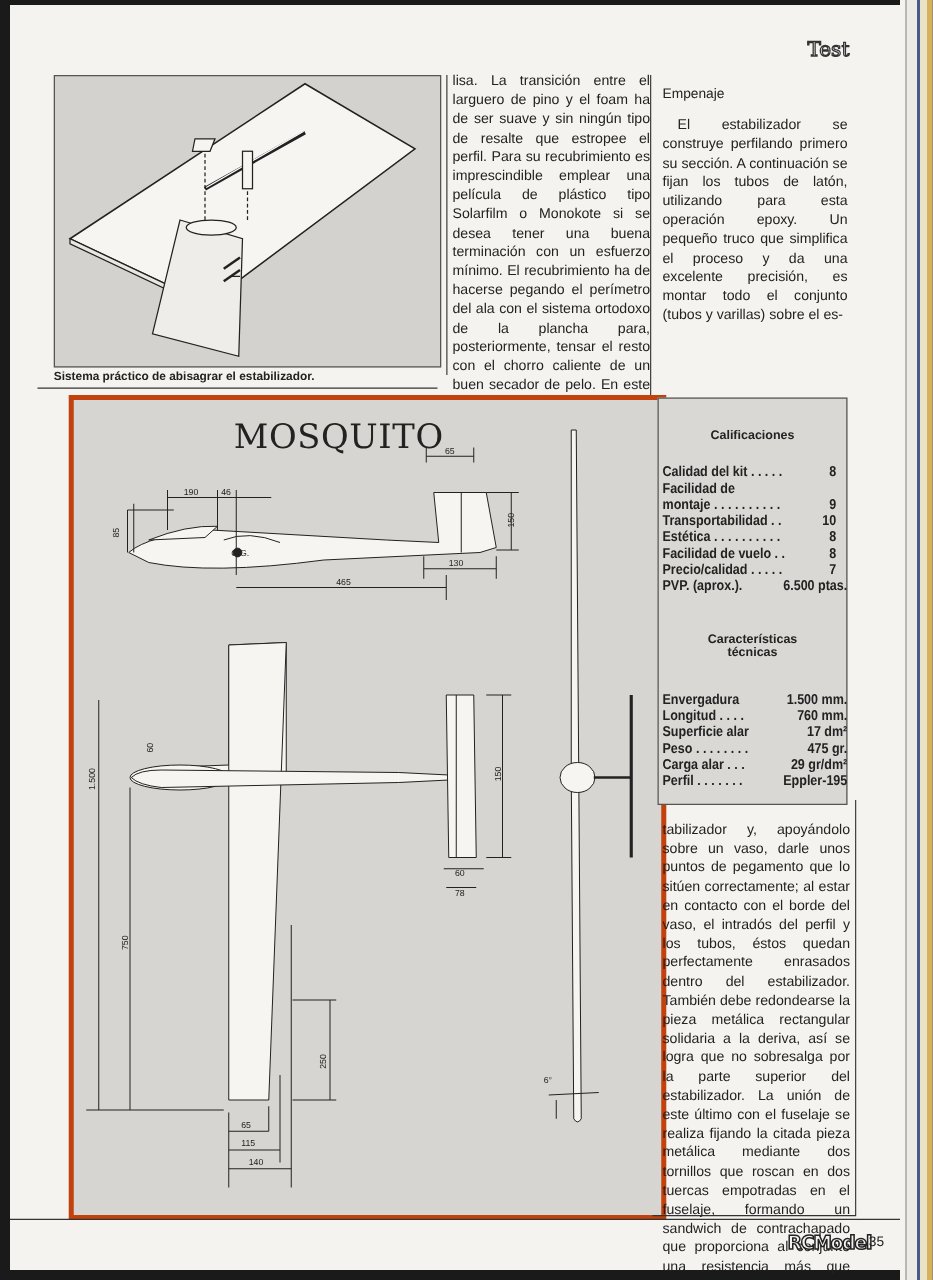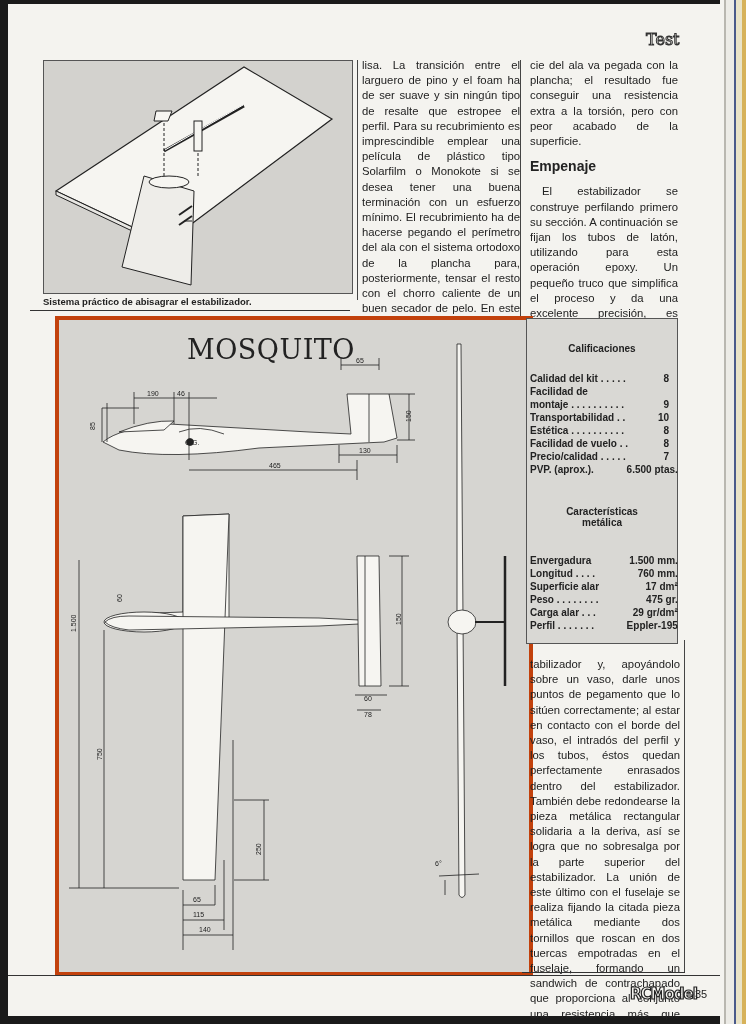--- a/index.html
+++ b/index.html
@@ -6,21 +6,21 @@
   body{width:746px;height:1024px;background:#1a1a1a;position:relative;overflow:hidden;font-family:"Liberation Sans",sans-serif;}
   .page{position:absolute;left:8px;top:4px;width:712px;height:1012px;background:#f4f3ef;}
   .edge{position:absolute;right:0;top:0;width:26px;height:1024px;background:linear-gradient(90deg,#f4f3ef 0 4px,#b9b7b0 4px 6px,#ecebe6 6px 14px,#4a5a8a 14px 16px,#e9e3c8 16px 22px,#d7b25a 22px 26px);}
   .test-logo{position:absolute;left:646px;top:30px;font-family:"DejaVu Serif",serif;font-weight:normal;font-size:16px;color:#f4f3ef;-webkit-text-stroke:1px #333;letter-spacing:0px;}
   .fig1{position:absolute;left:43px;top:60px;width:308px;height:232px;background:#d3d2ce;border:1px solid #555;}
   .fig1-caption{position:absolute;left:43px;top:296px;font-size:9.5px;font-weight:bold;color:#222;}
   .hr{position:absolute;height:1px;background:#333;}
   .vr{position:absolute;width:1px;background:#444;}
   .col{position:absolute;font-size:11.3px;line-height:15.2px;color:#222;text-align:justify;}
   .col p{margin:0;}
-  .heading{font-weight:bold;font-size:14px;margin:10px 0 10px 0 !important;}
+  .heading{font-weight:normal;font-size:11px;margin:10px 0 10px 0 !important;}
   .indent{text-indent:12px;}
   .fig2{position:absolute;left:55px;top:316px;width:470px;height:652px;background:#d6d5d1;border:4px solid #c2410c;}
   .mosq-title{position:absolute;left:128px;top:14px;font-family:"DejaVu Serif",serif;font-size:27px;color:#222;letter-spacing:0.5px;}
   .box{position:absolute;left:526px;top:318px;width:150px;height:324px;background:#d9d8d4;border:1px solid #555;}
   .box h3{margin:0;text-align:center;font-size:10px;font-weight:bold;color:#222;}
   .rating-row,.spec-row{display:flex;justify-content:space-between;font-family:"Liberation Sans",sans-serif;font-weight:bold;font-size:11.4px;line-height:13px;color:#222;transform:scaleX(0.88);transform-origin:left;width:168px;}
   .rating-row .val{padding-right:10px;}
   .footer-logo{position:absolute;left:602px;top:985px;font-family:"DejaVu Sans",sans-serif;font-weight:bold;font-size:15px;color:#f4f3ef;-webkit-text-stroke:1.2px #222;letter-spacing:-1px;padding-left:28px;}
   .page-num{position:absolute;left:675px;top:988px;font-size:11px;color:#222;margin-left:20px;}
   svg text{font-family:"Liberation Sans",sans-serif;}
@@ -54,21 +54,20 @@
 <div class="fig1-caption">Sistema práctico de abisagrar el estabilizador.</div>
 <div class="hr" style="left:30px;top:310px;width:320px;"></div>
 
 <div class="vr" style="left:357px;top:60px;height:240px;"></div>
 <div class="col" style="left:362px;top:58px;width:158px;">
   <p>lisa. La transición entre el larguero de pino y el foam ha de ser suave y sin ningún tipo de resalte que estropee el perfil. Para su recubrimiento es imprescindible emplear una película de plástico tipo Solarfilm o Monokote si se desea tener una buena terminación con un esfuerzo mínimo. El recubrimiento ha de hacerse pegando el perímetro del ala con el sistema ortodoxo de la plancha para, posteriormente, tensar el resto con el chorro caliente de un buen secador de pelo. En este caso concreto toda la superfi-</p>
 </div>
 <div class="vr" style="left:520px;top:60px;height:910px;"></div>
 
 <div class="col" style="left:530px;top:58px;width:148px;">
-  <p>cie del ala va pegada con la plancha; el resultado fue conseguir una resistencia extra a la torsión, pero con peor acabado de la superficie.</p>
   <p class="heading">Empenaje</p>
   <p class="indent">El estabilizador se construye perfilando primero su sección. A continuación se fijan los tubos de latón, utilizando para esta operación epoxy. Un pequeño truco que simplifica el proceso y da una excelente precisión, es montar todo el conjunto (tubos y varillas) sobre el es-</p>
 </div>
 
 <div class="fig2">
   <div class="mosq-title">MOSQUITO</div>
   <svg width="470" height="652" viewBox="0 0 470 652" style="position:absolute;left:0;top:0;">
     <g stroke="#222" fill="none" stroke-width="0.8" font-size="7">
 
       <path d="M44,122 Q60,108 110,104 L250,112 L292,114 L288,74 L330,74 L338,118 L325,122 L200,128 Q110,140 60,130 Z" fill="#f6f5f1"></path>
@@ -182,21 +181,21 @@
     <div class="rating-row">
         <span>Precio/calidad . . . . .</span>
         <span class="val">7</span>
       </div>
     <div class="rating-row">
         <span>PVP. (aprox.).</span>
         <span>6.500 ptas.</span>
       </div>
   </div>
   <h3 style="margin-top:30px;">Características</h3>
-  <h3 style="margin-bottom:26px;">metálica</h3>
+  <h3 style="margin-bottom:26px;">técnicas</h3>
   <div style="padding-left:3px;">
     <div class="spec-row">
         <span>Envergadura</span>
         <span>1.500 mm.</span>
       </div>
     <div class="spec-row">
         <span>Longitud . . . .</span>
         <span>760 mm.</span>
       </div>
     <div class="spec-row">

